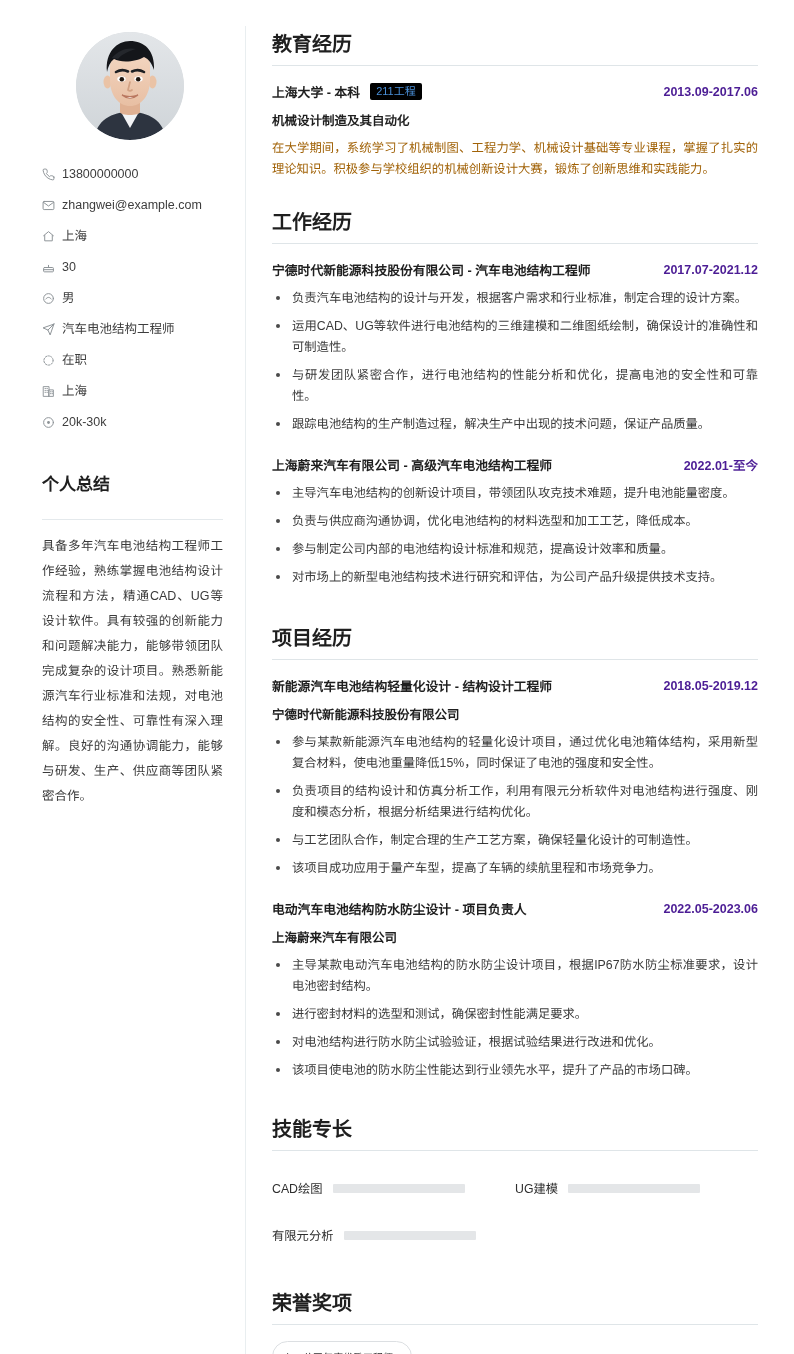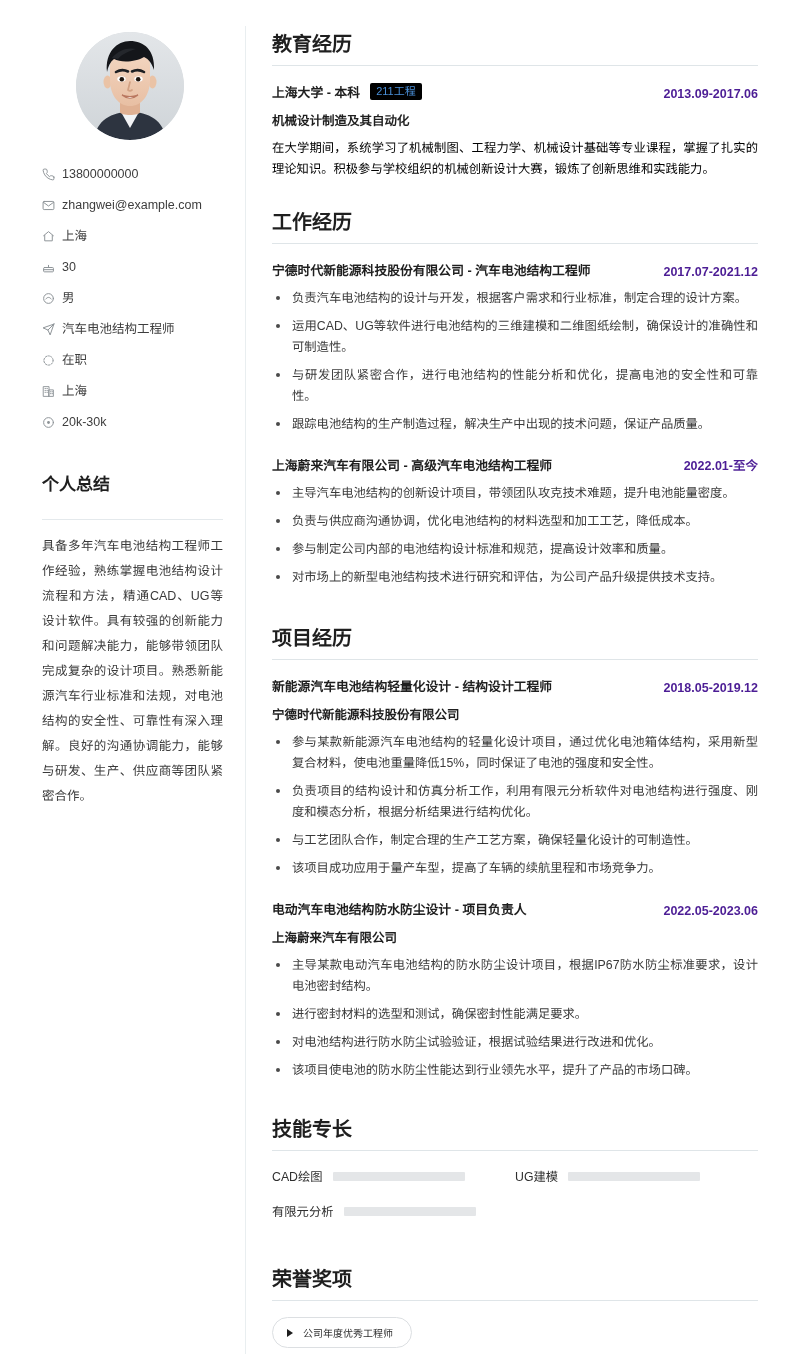--- a/index.html
+++ b/index.html
@@ -107,21 +107,21 @@
     color: #1f1f1f;
     padding-bottom: 8px;
     border-bottom: 1px solid #dfe5e8;
     margin-bottom: 16px;
   }
 
   .entry { margin-bottom: 18px; }
   .entry:last-child { margin-bottom: 0; }
   .entry-head {
     display: flex;
-    align-items: flex-end;
+    align-items: center;
     justify-content: space-between;
     margin-bottom: 9px;
   }
   .entry-head-left {
     display: flex;
     align-items: center;
     flex-wrap: wrap;
     font-size: 12.8px;
     font-weight: bold;
     color: #1f1f1f;
@@ -146,21 +146,21 @@
   }
   .entry-sub {
     font-size: 12.5px;
     font-weight: bold;
     color: #1f1f1f;
     margin-bottom: 9px;
   }
   .entry-desc {
     font-size: 12.3px;
     line-height: 21px;
-    color: #000000;
+    color: #a16207;
     text-align: justify;
     margin-bottom: 6px;
   }
   ul.bullets { margin: 0; padding: 0; list-style: none; }
   ul.bullets li {
     position: relative;
     padding-left: 20px;
     font-size: 12.3px;
     line-height: 21px;
     color: #3a3a3a;
@@ -185,20 +185,21 @@
     flex-wrap: wrap;
     margin-top: 2px;
   }
   .skill {
     width: 50%;
     box-sizing: border-box;
     display: flex;
     align-items: center;
     margin-bottom: 17px;
     padding-right: 18px;
+    margin-top: 12px;
   }
   .skill-name {
     font-size: 12.3px;
     color: #2e2e2e;
     white-space: nowrap;
     margin-right: 10px;
   }
   .skill-bar {
     flex: 1 1 auto;
     height: 9px;

